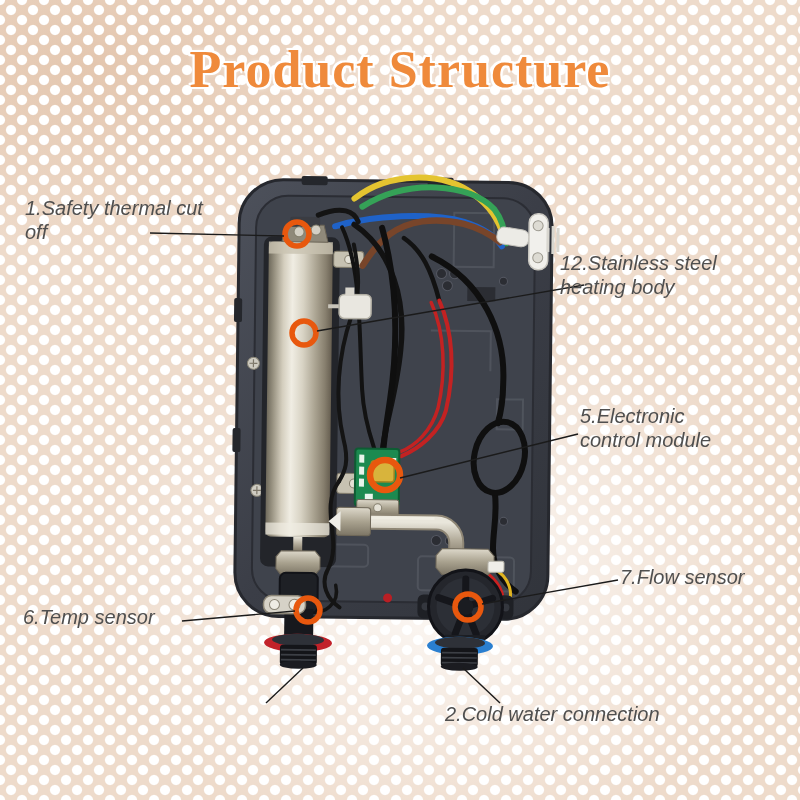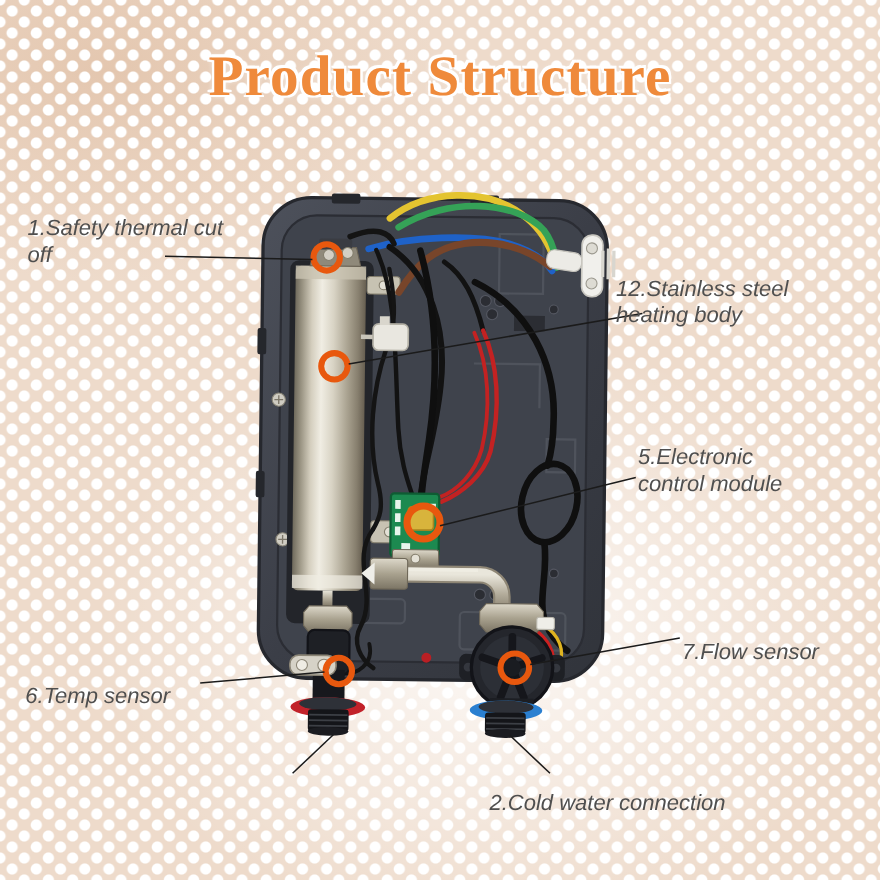--- a/index.html
+++ b/index.html
@@ -29,21 +29,21 @@
       0 0 6px #ffffff, 0 0 2px #ffffff;
   }
   .callout{
     position:absolute;
     font-style:italic;
     font-size:20px;
     line-height:1.18;
     color:#4f4f4f;
   }
   .c-center{}
-  .c-nowrap{white-space:nowrap;margin-top:16px;}
+  .c-nowrap{white-space:nowrap;}
   svg.scene{position:absolute;left:0;top:0;}
 </style>
 </head>
 <body>
 
 <div class="page">
 
   <div class="title">Product Structure</div>
 
   <svg class="scene" width="800" height="800" viewBox="0 0 800 800">

